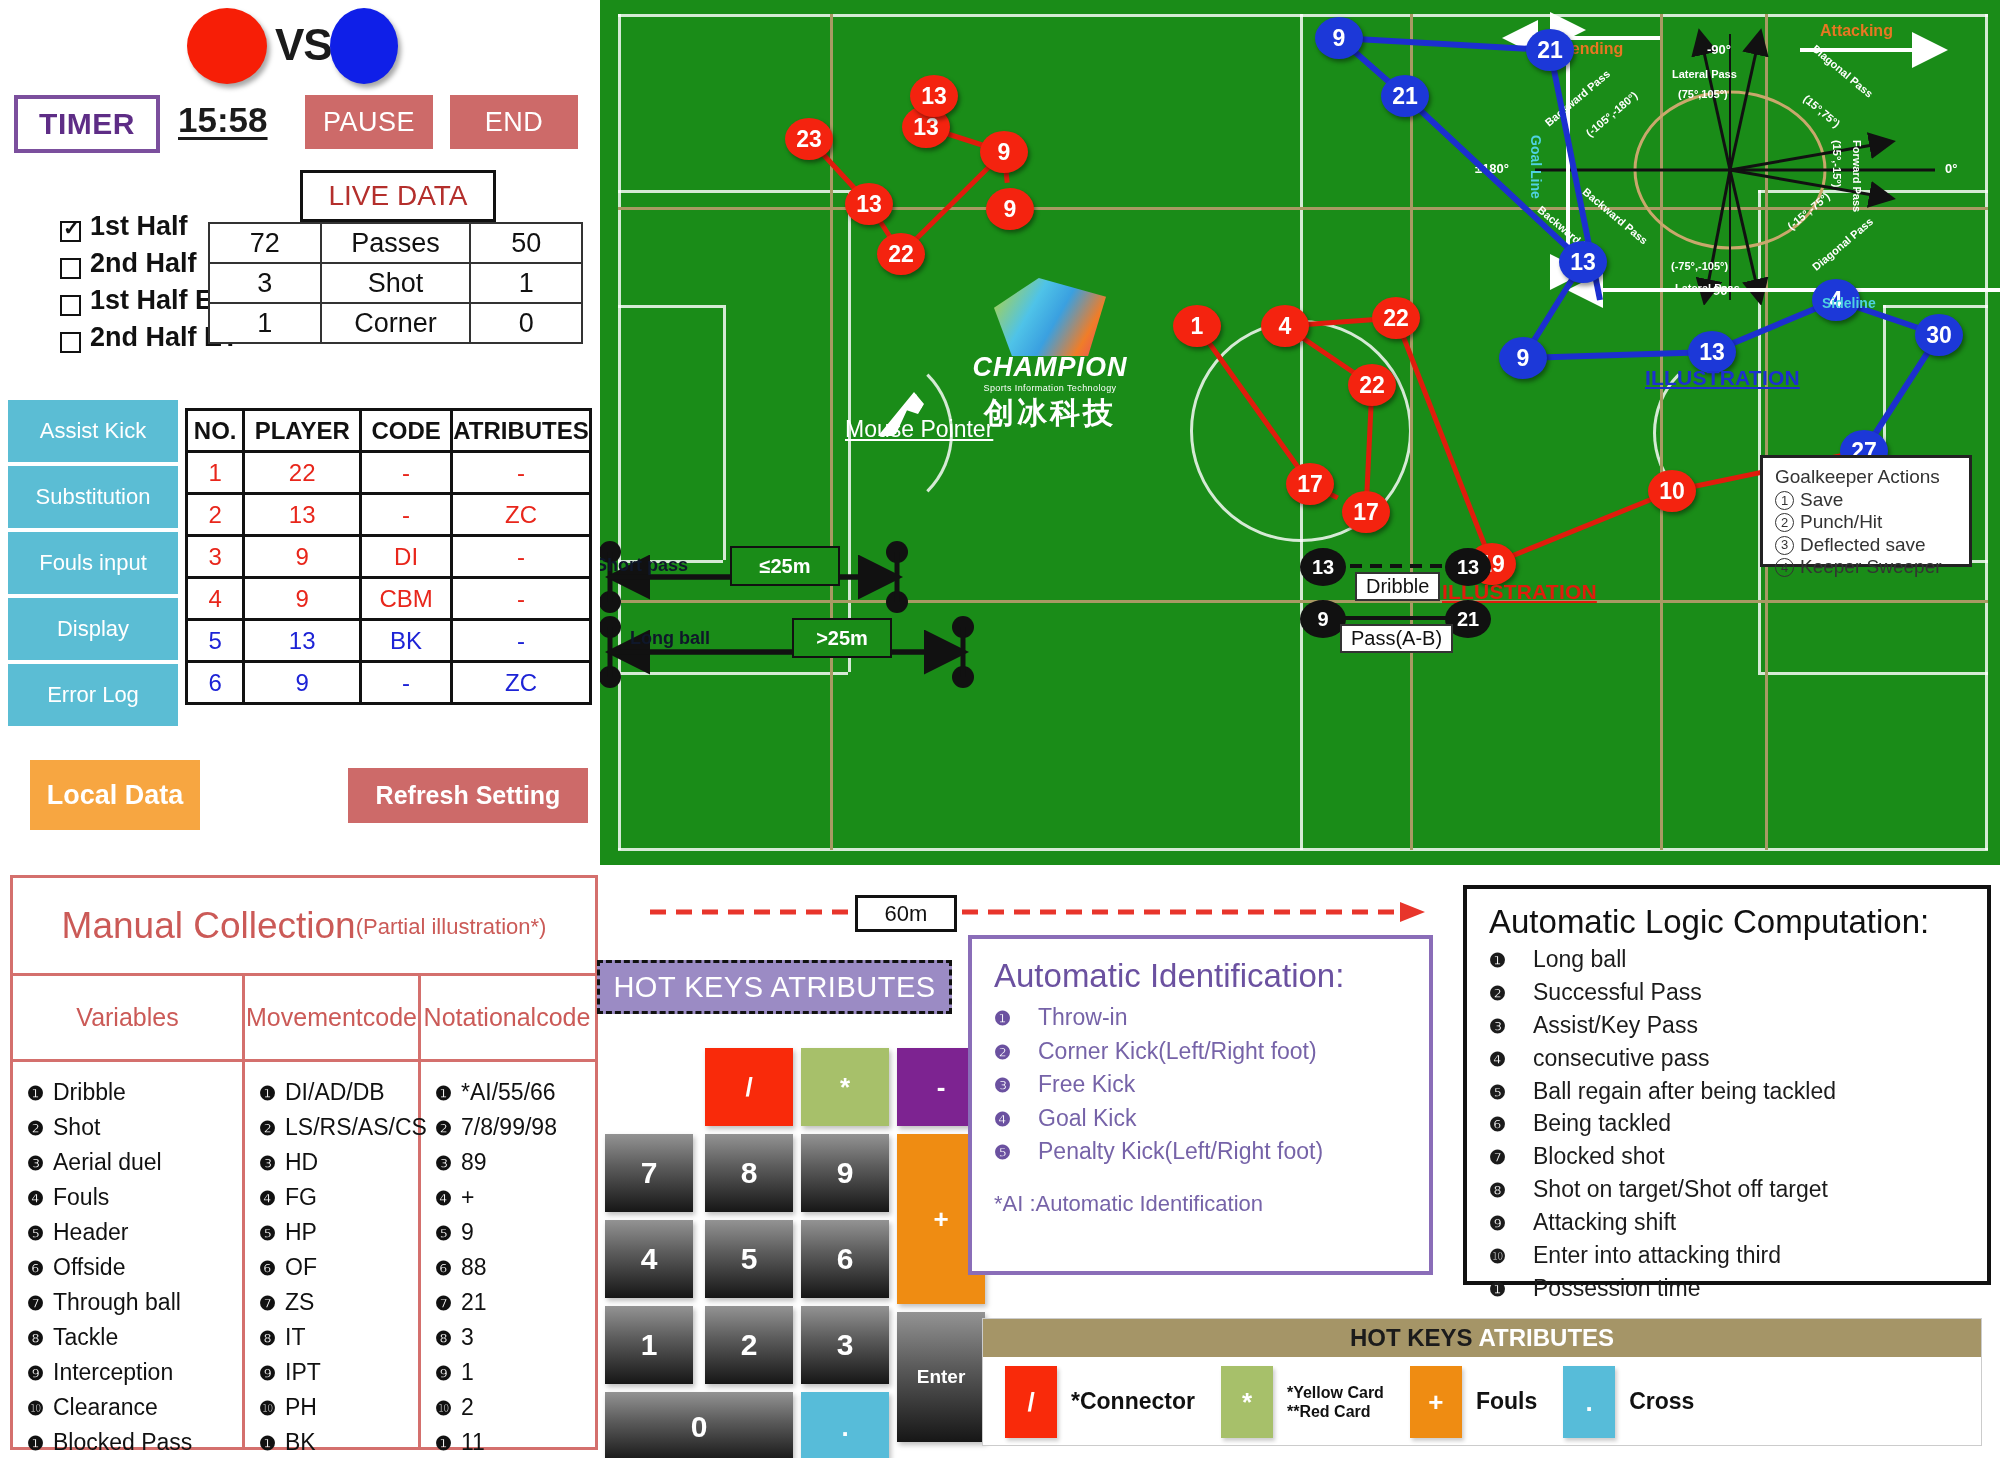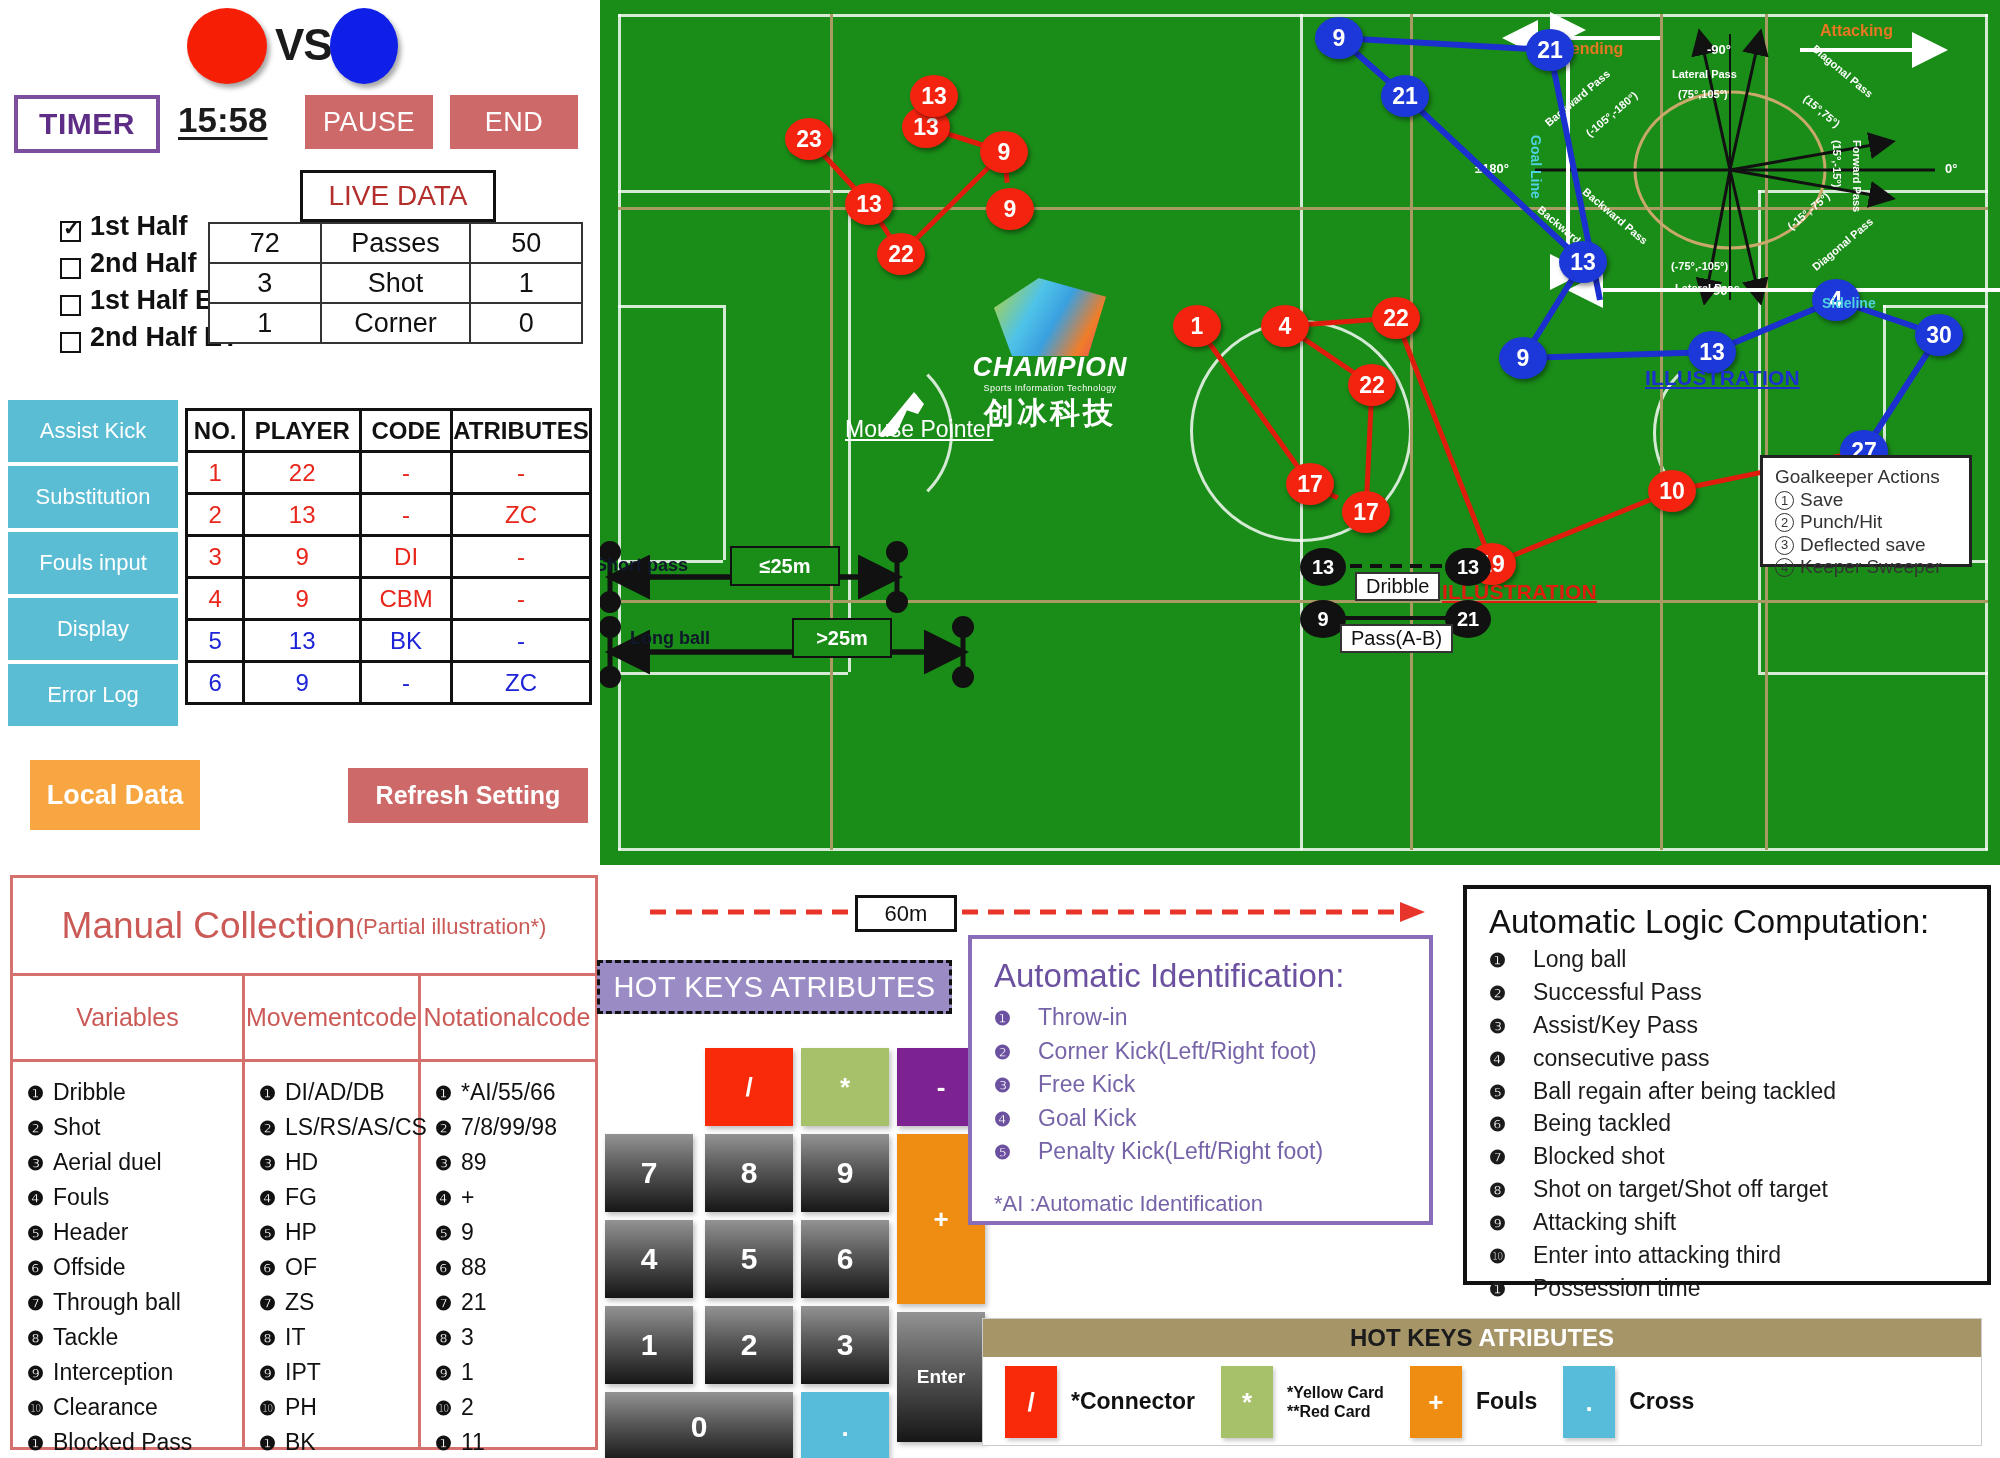--- a/index.html
+++ b/index.html
@@ -169,21 +169,21 @@
 
   
   #keypad { position: absolute; left: 595px; top: 1048px; width: 360px; height: 400px; }
   .key { position: absolute; display: flex; align-items: center; justify-content: center;
     color: #fff; font-weight: 700; box-shadow: 2px 3px 5px rgba(0,0,0,.25); }
   .key.dark { background: linear-gradient(180deg,#939393 0%,#5b5b5b 42%,#161616 100%);
     font-size: 30px; }
   .key.enter { font-size: 19px; }
 
   
-  #auto-id { position: absolute; left: 968px; top: 935px; width: 465px; height: 290px;
+  #auto-id { position: absolute; left: 968px; top: 935px; width: 465px; height: 340px;
     border: 4px solid #8a6db8; background: #fff; padding: 18px 0 0 22px; }
   #auto-id-title { font-size: 33px; color: #6b51a0; margin-bottom: 6px; }
   .ai-item { display: flex; align-items: baseline; font-size: 23px; color: #7663a8;
     line-height: 1.46; }
   .ai-num { display: inline-block; width: 44px; font-size: 19px; font-weight: 700;
     color: #6b51a0; }
   #auto-id-note { font-size: 22px; color: #7663a8; margin-top: 22px; }
 
   
   #auto-logic { position: absolute; left: 1463px; top: 885px; width: 528px; height: 400px;

